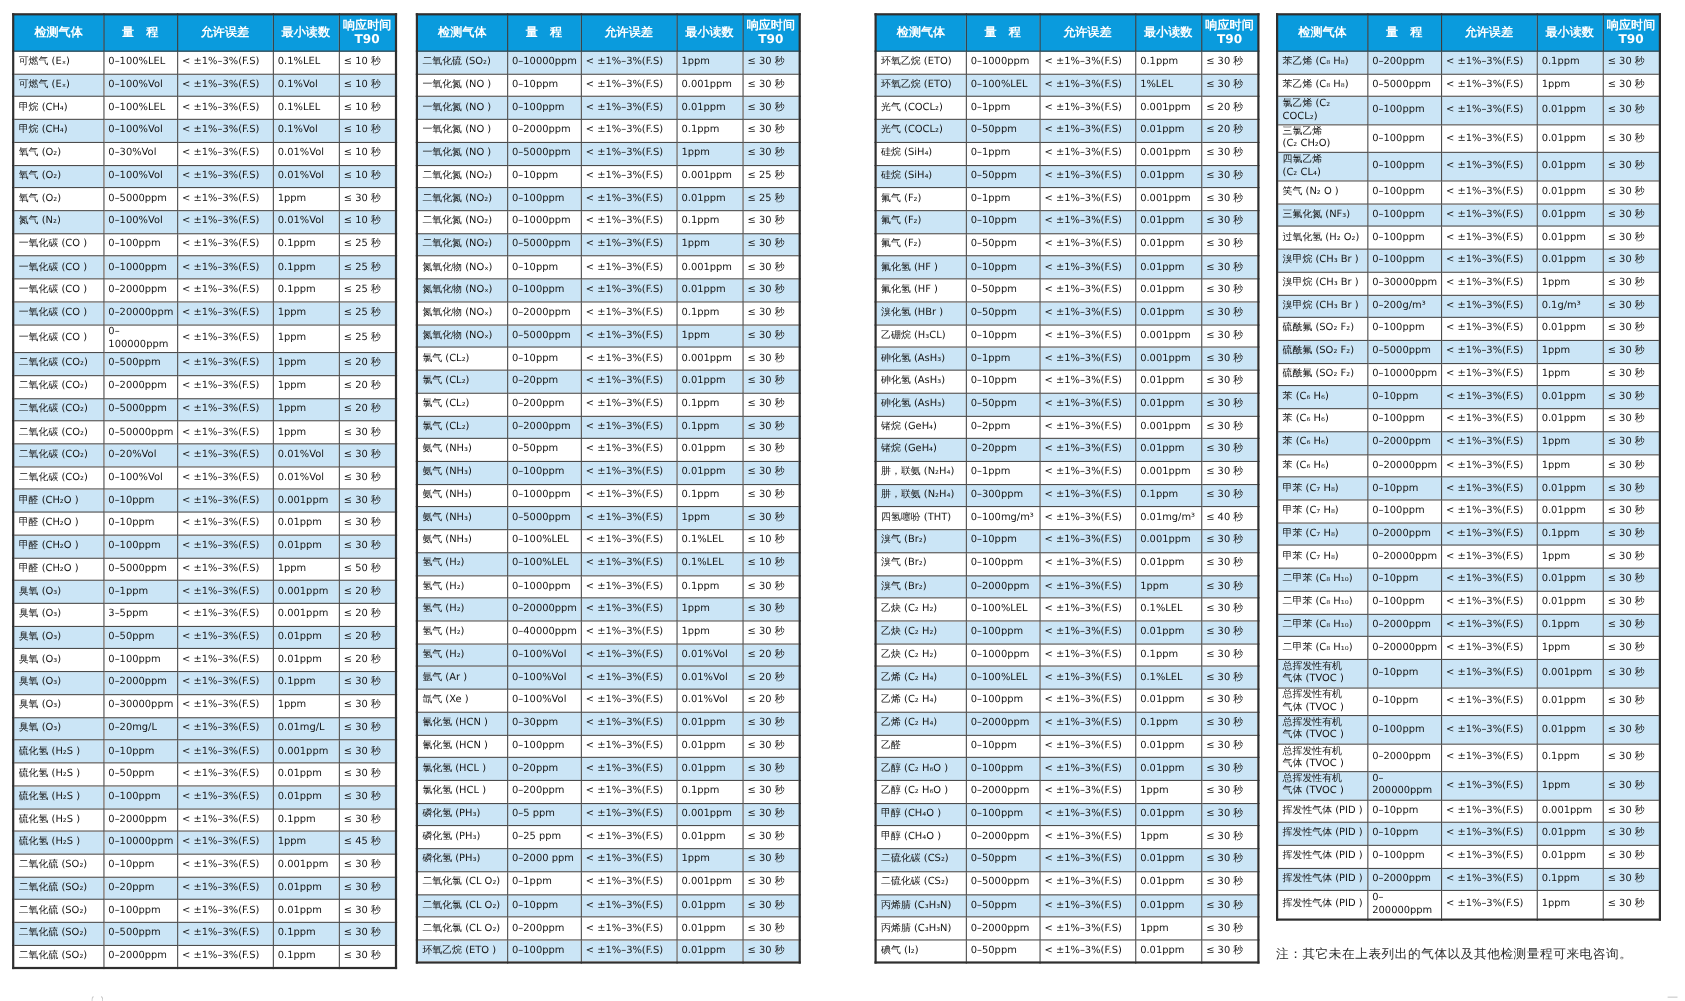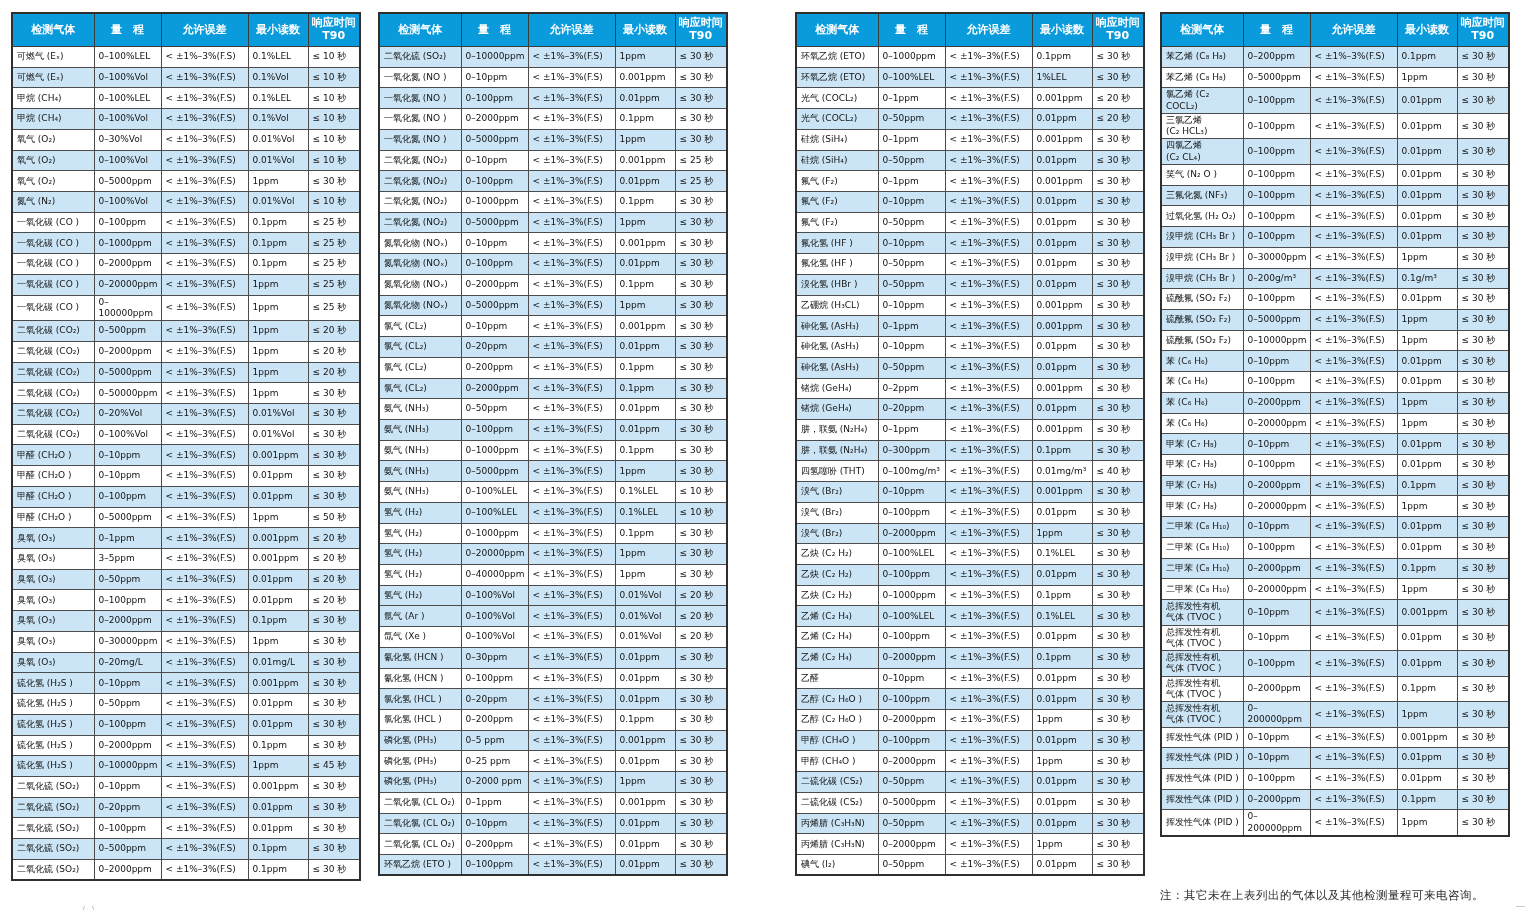--- a/index.html
+++ b/index.html
@@ -21,21 +21,21 @@
     height:30px;padding:1px 0;border:1px solid #3c3c3c;
   }
   table.spec tr{height:20.73px;}
   table.spec td{
     font-size:9px;color:#141414;border:1px solid #4c4c4c;
     padding:1px 2px 1px 4px;vertical-align:middle;line-height:1.25;
     white-space:pre-line;overflow:hidden;
   }
   table.spec tr.alt td{background:var(--alt,#cbe5f6);}
   .footnote{
-    position:absolute;left:1160px;top:888px;width:372px;
+    position:absolute;left:1160px;top:860px;width:372px;
     font-size:11.5px;color:#2b2b2b;letter-spacing:0.5px;
   }
   .corner-mark{position:absolute;border:1px solid #c8c8c8;background:none;}
   #mark-left{left:83px;top:904px;width:9px;height:8px;border-radius:50%;border-top-color:transparent;}
   #mark-right{left:1516px;top:903px;width:9px;height:3px;border-left:none;border-right:none;border-top:none;}
 </style>
 </head>
 <body>
 
 <div class="page">
@@ -984,21 +984,21 @@
           </tr>
           <tr class="alt">
             <td>氯乙烯 (C₂ COCL₂)</td>
             <td>0–100ppm</td>
             <td>&lt; ±1%–3%(F.S)</td>
             <td>0.01ppm</td>
             <td>≤ 30 秒</td>
           </tr>
           <tr>
             <td>三氯乙烯
-(C₂ HCL₃)</td>
+(C₂ CH₂O)</td>
             <td>0–100ppm</td>
             <td>&lt; ±1%–3%(F.S)</td>
             <td>0.01ppm</td>
             <td>≤ 30 秒</td>
           </tr>
           <tr class="alt">
             <td>四氯乙烯
 (C₂ CL₄)</td>
             <td>0–100ppm</td>
             <td>&lt; ±1%–3%(F.S)</td>

